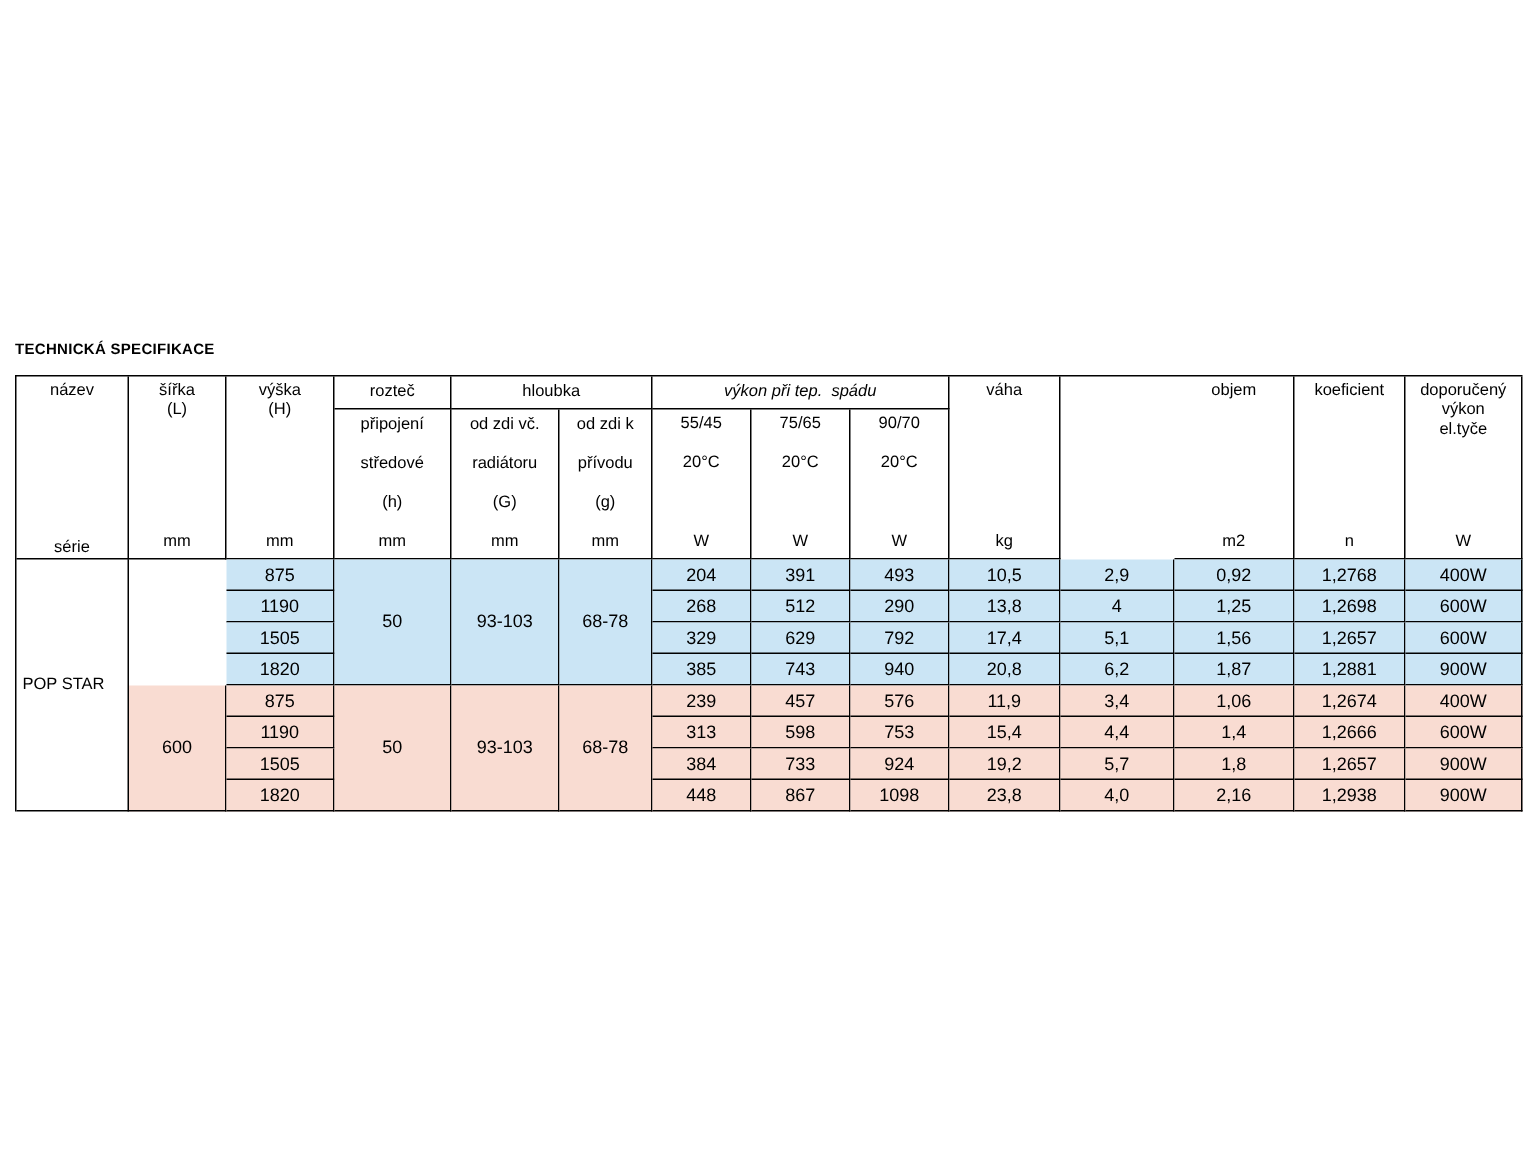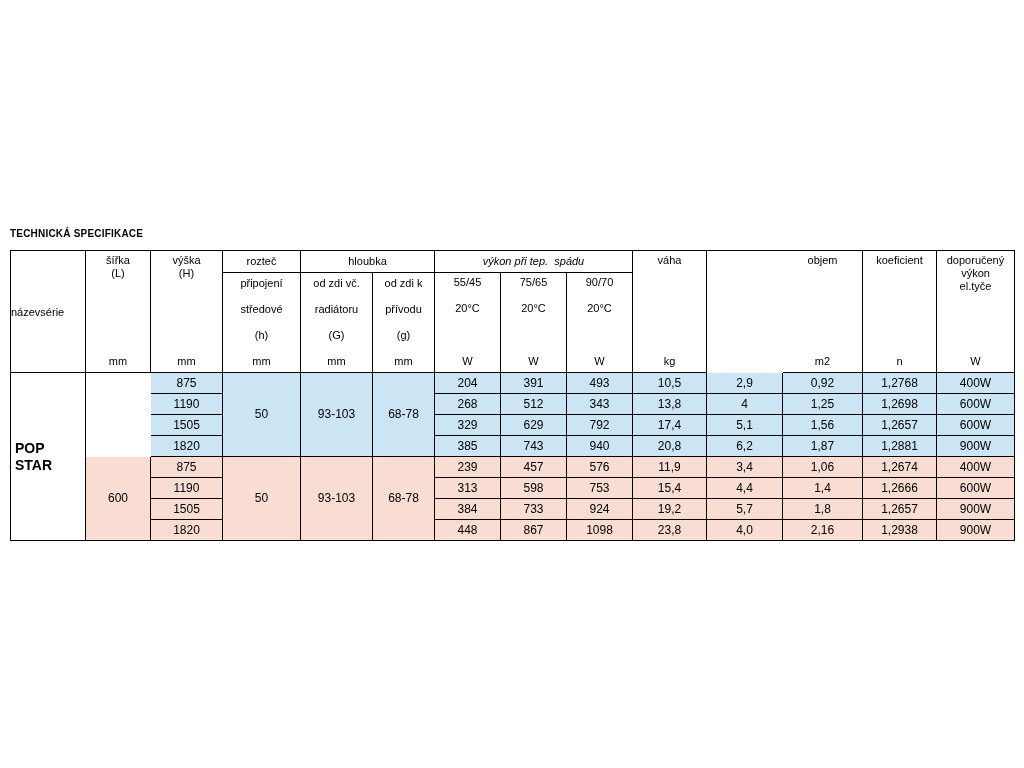--- a/index.html
+++ b/index.html
@@ -19,29 +19,29 @@
     grid-template-rows:22px 78px 22px repeat(8,21px);
     border-top:1px solid #000; border-left:1px solid #000;
     font-size:12px; background:#fff;
   }
   .c {
     border-right:1px solid #000; border-bottom:1px solid #000;
     display:flex; align-items:center; justify-content:center;
     text-align:center; line-height:1.2; overflow:hidden;
   }
   .hd { font-size:11px; }
-  .col-top { flex-direction:row; justify-content:flex-start; padding-top:3px; }
+  .col-top { flex-direction:column; justify-content:space-between; padding-top:3px; }
   .vsplit { flex-direction:column; justify-content:space-between; padding:3px 0 4px 0; }
   .vspread { flex-direction:column; justify-content:space-between; padding:4px 0 4px 0; }
   .tg { display:flex; flex-direction:column; align-items:center; }
   .tg .gap { margin-top:13px; }
   .pre { white-space:pre;font-style:italic; }
   .g1 { background:var(--row-blue,#cbe5f5); }
   .g2 { background:var(--row-pink,#f9dcd2); }
-  .pop { justify-content:flex-start; padding-left:4px; font-weight:bold; font-size:14px; text-align:left; }
+  .pop { justify-content:flex-start; padding-left:4px; font-weight:normal; font-size:11px; text-align:left; }
 </style>
 </head>
 <body>
 
 <div class="title">TECHNICKÁ SPECIFIKACE</div>
 
 <div class="tbl">
 
   <div class="c hd col-top" style="grid-column:1;grid-row:1/span 3">
     <span>název</span>
@@ -144,21 +144,21 @@
   <div class="c g1" style="grid-column:8;grid-row:4">391</div>
   <div class="c g1" style="grid-column:9;grid-row:4">493</div>
   <div class="c g1" style="grid-column:10;grid-row:4">10,5</div>
   <div class="c g1" style="grid-column:11;grid-row:4">2,9</div>
   <div class="c g1" style="grid-column:12;grid-row:4">0,92</div>
   <div class="c g1" style="grid-column:13;grid-row:4">1,2768</div>
   <div class="c g1" style="grid-column:14;grid-row:4">400W</div>
 
   <div class="c g1" style="grid-column:7;grid-row:5">268</div>
   <div class="c g1" style="grid-column:8;grid-row:5">512</div>
-  <div class="c g1" style="grid-column:9;grid-row:5">343</div>
+  <div class="c g1" style="grid-column:9;grid-row:5">290</div>
   <div class="c g1" style="grid-column:10;grid-row:5">13,8</div>
   <div class="c g1" style="grid-column:11;grid-row:5">4</div>
   <div class="c g1" style="grid-column:12;grid-row:5">1,25</div>
   <div class="c g1" style="grid-column:13;grid-row:5">1,2698</div>
   <div class="c g1" style="grid-column:14;grid-row:5">600W</div>
 
   <div class="c g1" style="grid-column:7;grid-row:6">329</div>
   <div class="c g1" style="grid-column:8;grid-row:6">629</div>
   <div class="c g1" style="grid-column:9;grid-row:6">792</div>
   <div class="c g1" style="grid-column:10;grid-row:6">17,4</div>

